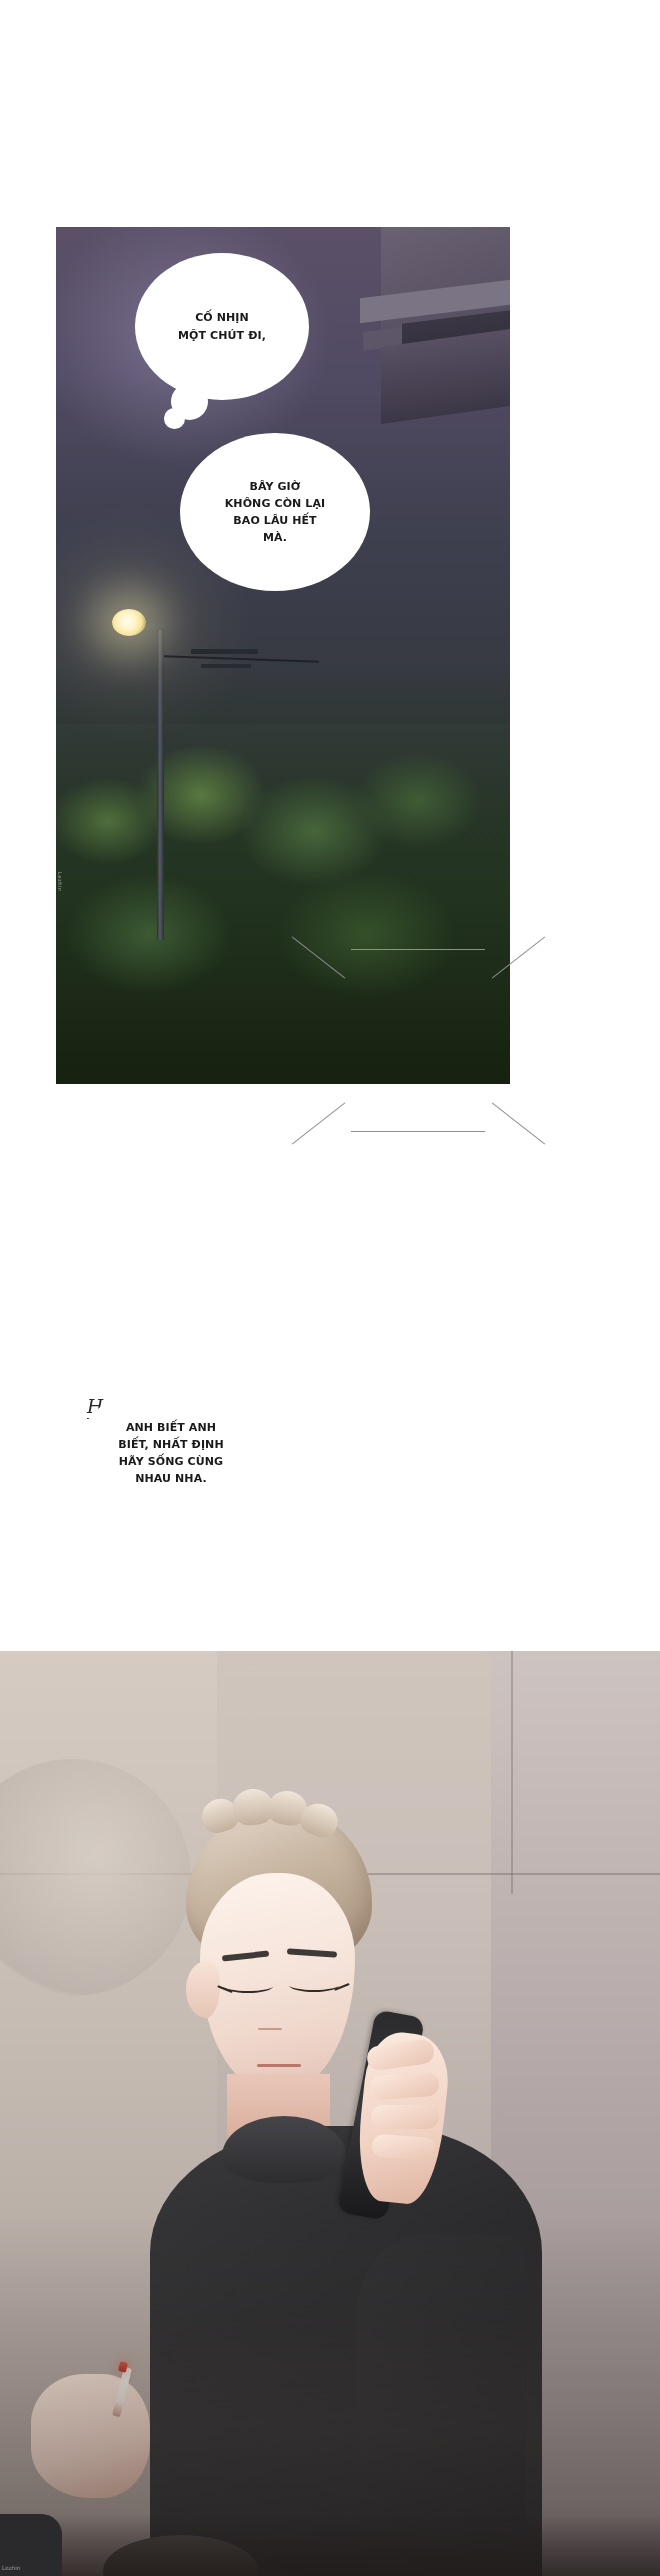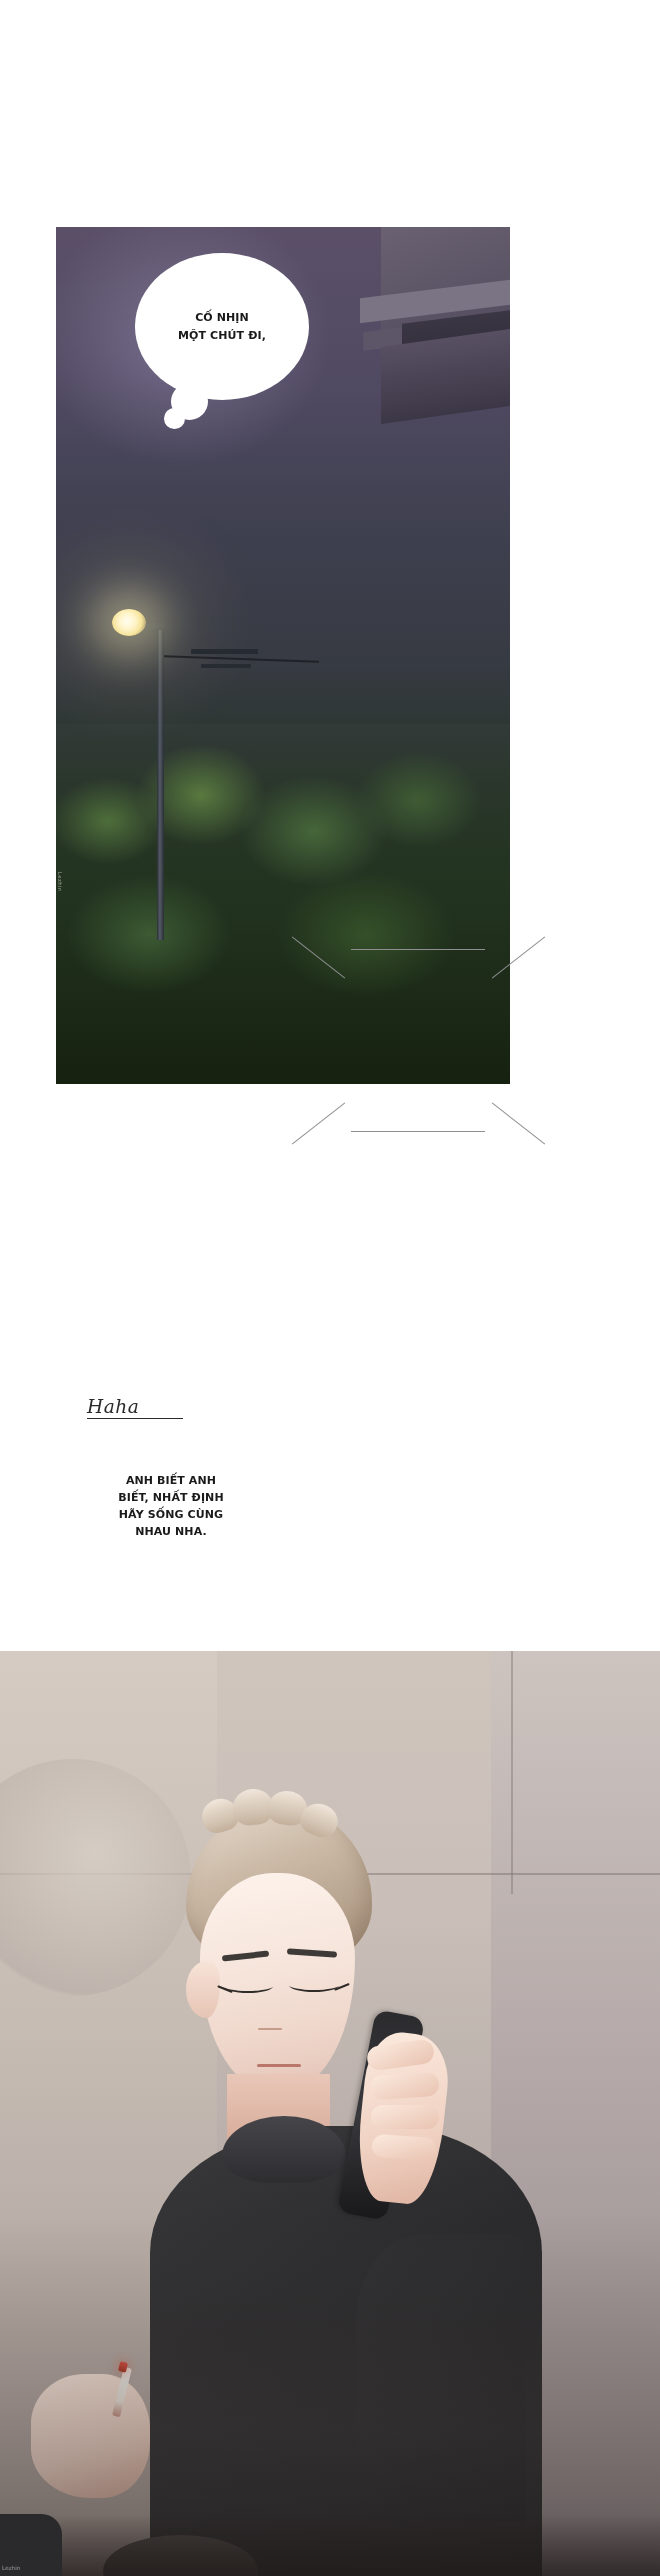--- a/index.html
+++ b/index.html
@@ -458,21 +458,21 @@
     position: absolute;
     left: 0; bottom: 0; width: 62px; height: 62px;
     background: #2a2a2c;
     border-radius: 0 20.6px 0 0;
   }
 
   
   .b3 {
     position: absolute;
     left: 76px;
-    top: 1437px;
+    top: 1384px;
     width: 190px;
     height: 138px;
   }
   .b3-tail {
     position: absolute;
     left: 185px;
     top: 1572px;
     width: 29px;
     height: 29px;
     background: #fff;
@@ -535,20 +535,26 @@
     <div class="p1-bar2"></div>
 
     <div class="sidetag">Lezhin</div>
   </div>
 
   <div class="b1-tail"></div>
   <div class="b1-tail2"></div>
   <div class="bubble b1">
     <div class="txt">CỐ NHỊN
 MỘT CHÚT ĐI,</div>
+  </div>
+  <div class="bubble b2">
+    <div class="txt">BÂY GIỜ
+KHÔNG CÒN LẠI
+BAO LÂU HẾT
+MÀ.</div>
   </div>
 
   <div class="hexbox">
     <div class="hex-line" style="left:11.4px; top:12.4px; width:67px; transform:rotate(38deg);"></div>
     <div class="hex-line" style="left:211px; top:12.4px; width:67px; transform:rotate(-38deg);"></div>
     <div class="hex-line" style="left:11.4px; top:178px; width:67px; transform:rotate(-38deg);"></div>
     <div class="hex-line" style="left:211px; top:178px; width:67px; transform:rotate(38deg);"></div>
     <div class="hex-line" style="left:77px; top:4.1px; width:134px;"></div>
     <div class="hex-line" style="left:77px; top:186px; width:134px;"></div>
   </div>

